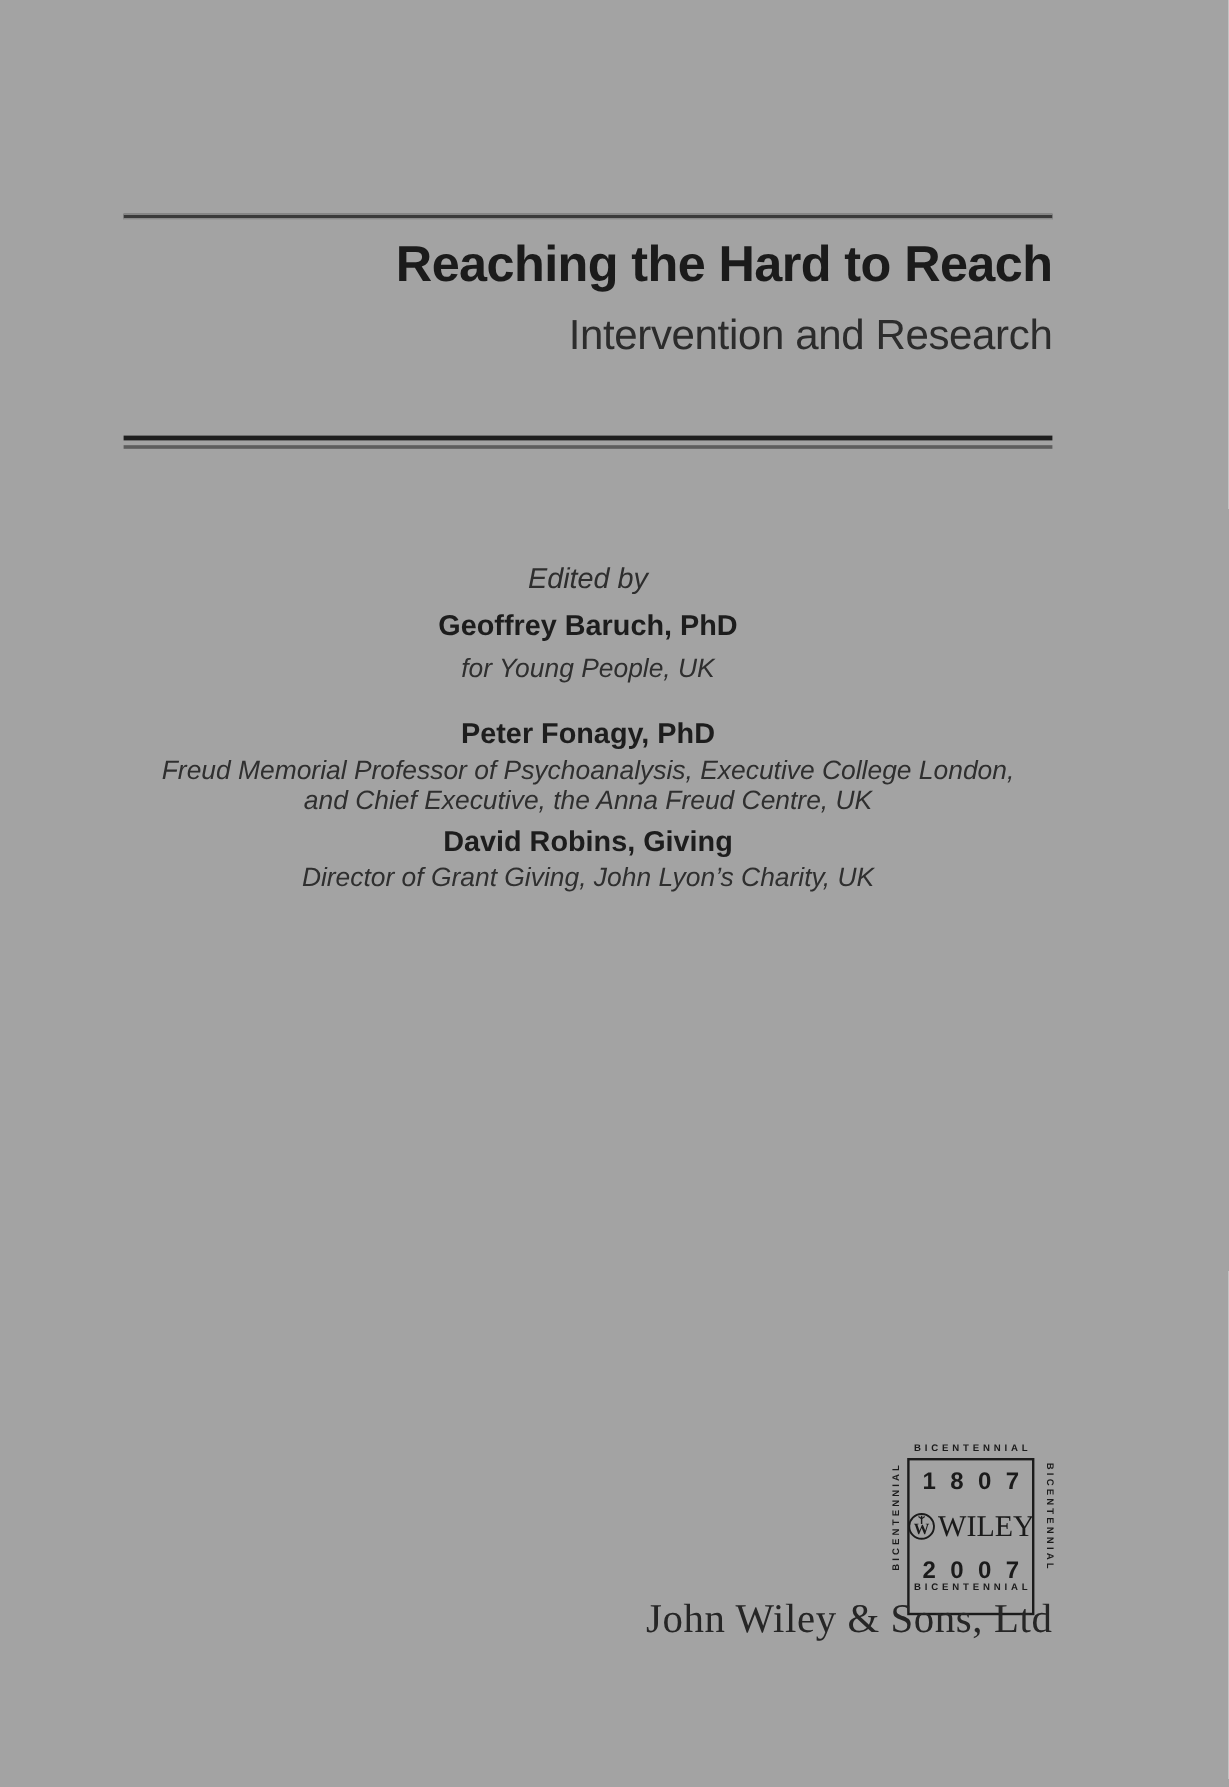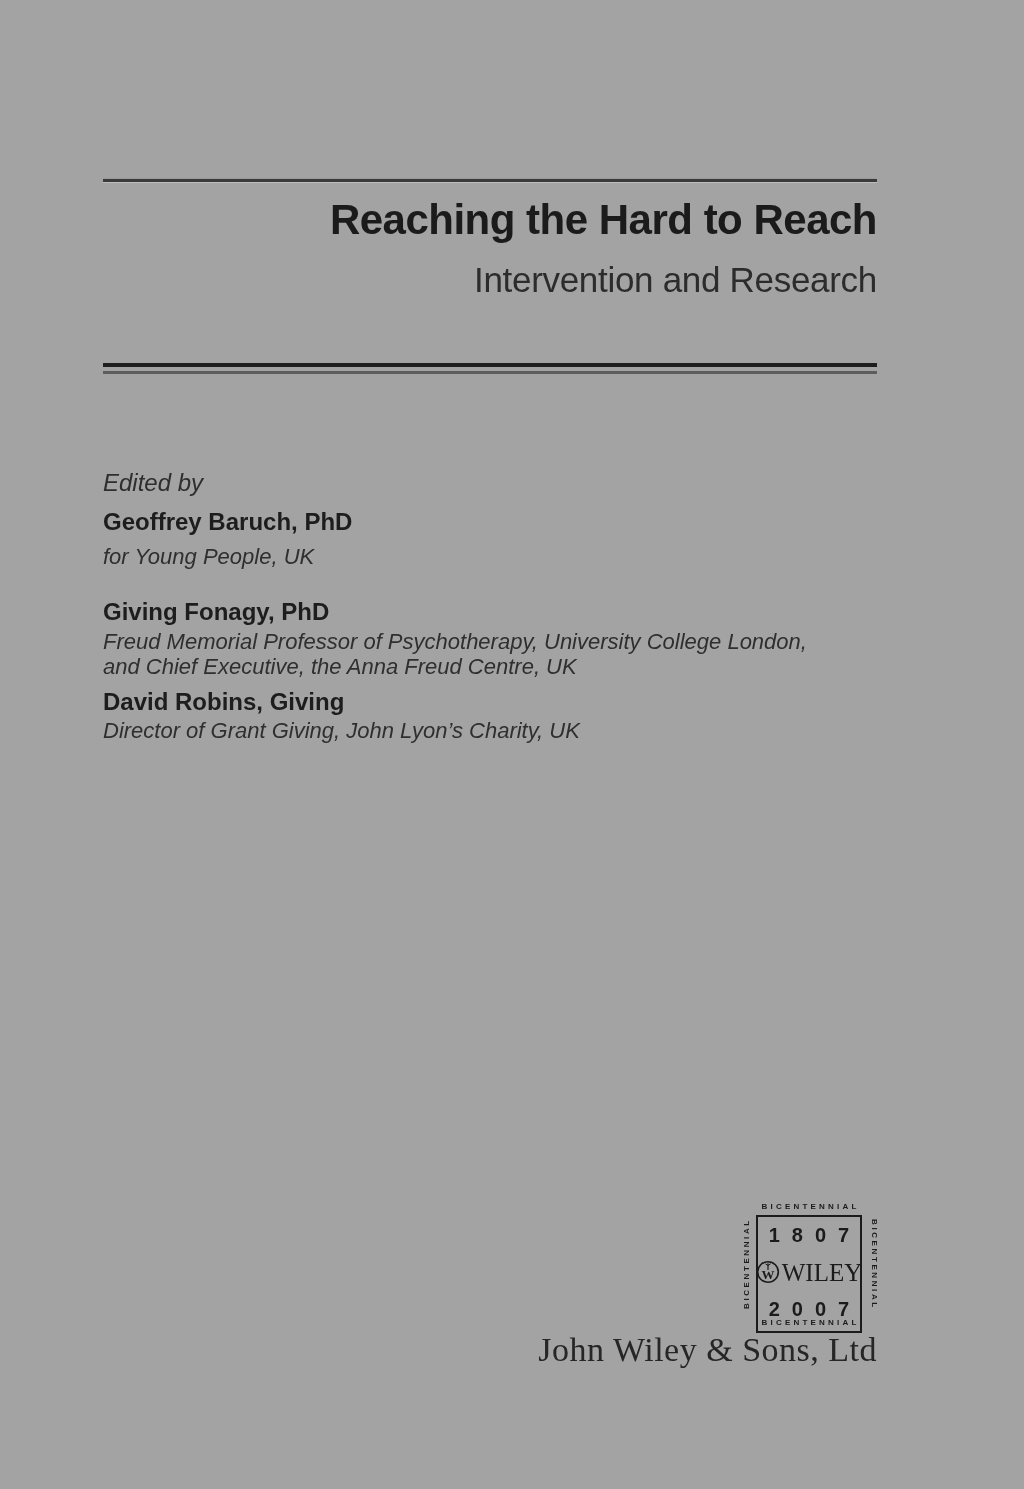--- a/index.html
+++ b/index.html
@@ -32,21 +32,21 @@
   }
   .subtitle{
     position:absolute;left:103px;right:147px;top:259px;
     text-align:right;
     font-size:35px;font-weight:400;color:#2c2c2c;
     line-height:42px;letter-spacing:-0.3px;
   }
   
   .line{
     position:absolute;left:103px;right:147px;
-    text-align:left;white-space:nowrap;
+    text-align:center;white-space:nowrap;
   }
   .edited-by{font-size:24px;font-style:italic;color:#2e2e2e;}
   .ed-name{font-size:24px;font-weight:700;color:#1d1d1d;}
   .ed-aff{font-size:22px;font-style:italic;color:#2f2f2f;}
   
   .logo{
     position:absolute;left:744px;top:1202px;width:130px;height:128px;
     color:#1b1b1b;
   }
   .bic{
@@ -59,21 +59,21 @@
     position:absolute;top:12px;height:100px;
     display:flex;align-items:center;justify-content:center;
     font-size:8px;font-weight:700;
   }
   .bic-left{left:-2px;writing-mode:vertical-rl;transform:rotate(180deg);letter-spacing:2.6px;}
   .bic-right{right:-2px;writing-mode:vertical-rl;letter-spacing:2.6px;}
   .logo-box{
     position:absolute;left:12px;top:13px;width:102px;height:94px;
     border:2.5px solid #1b1b1b;
     display:flex;flex-direction:column;justify-content:space-between;
-    align-items:center;padding:8px 0 12px 0;box-sizing:content-box;
+    align-items:center;padding:8px 0 25px 0;box-sizing:content-box;
   }
   .digits{
     font-size:20px;font-weight:700;letter-spacing:12px;margin-right:-12px;
     color:#1b1b1b;line-height:1;
   }
   .brand-row{display:flex;align-items:center;justify-content:center;gap:2px;}
   .brand{
     font-family:"Liberation Serif", serif;font-size:25px;font-weight:400;
     letter-spacing:0;color:#1b1b1b;line-height:1;
   }
@@ -100,22 +100,22 @@
   </div>
 
   <div class="rule-bottom-1"></div>
   <div class="rule-bottom-2"></div>
 
   <div class="line edited-by" style="top:469px">Edited by</div>
 
   <div class="line ed-name" style="top:508px">Geoffrey Baruch, PhD</div>
   <div class="line ed-aff" style="top:544px">for Young People, UK</div>
 
-  <div class="line ed-name" style="top:598px">Giving Fonagy, PhD</div>
-  <div class="line ed-aff" style="top:629px">Freud Memorial Professor of Psychotherapy, University College London,</div>
+  <div class="line ed-name" style="top:598px">Peter Fonagy, PhD</div>
+  <div class="line ed-aff" style="top:629px">Freud Memorial Professor of Psychoanalysis, Executive College London,</div>
   <div class="line ed-aff" style="top:654px">and Chief Executive, the Anna Freud Centre, UK</div>
 
   <div class="line ed-name" style="top:688px">David Robins, Giving</div>
   <div class="line ed-aff" style="top:718px">Director of Grant Giving, John Lyon’s Charity, UK</div>
 
   <div class="logo">
     <div class="bic bic-top">BICENTENNIAL</div>
     <div class="bic-left bic">BICENTENNIAL</div>
     <div class="bic-right bic">BICENTENNIAL</div>
 

